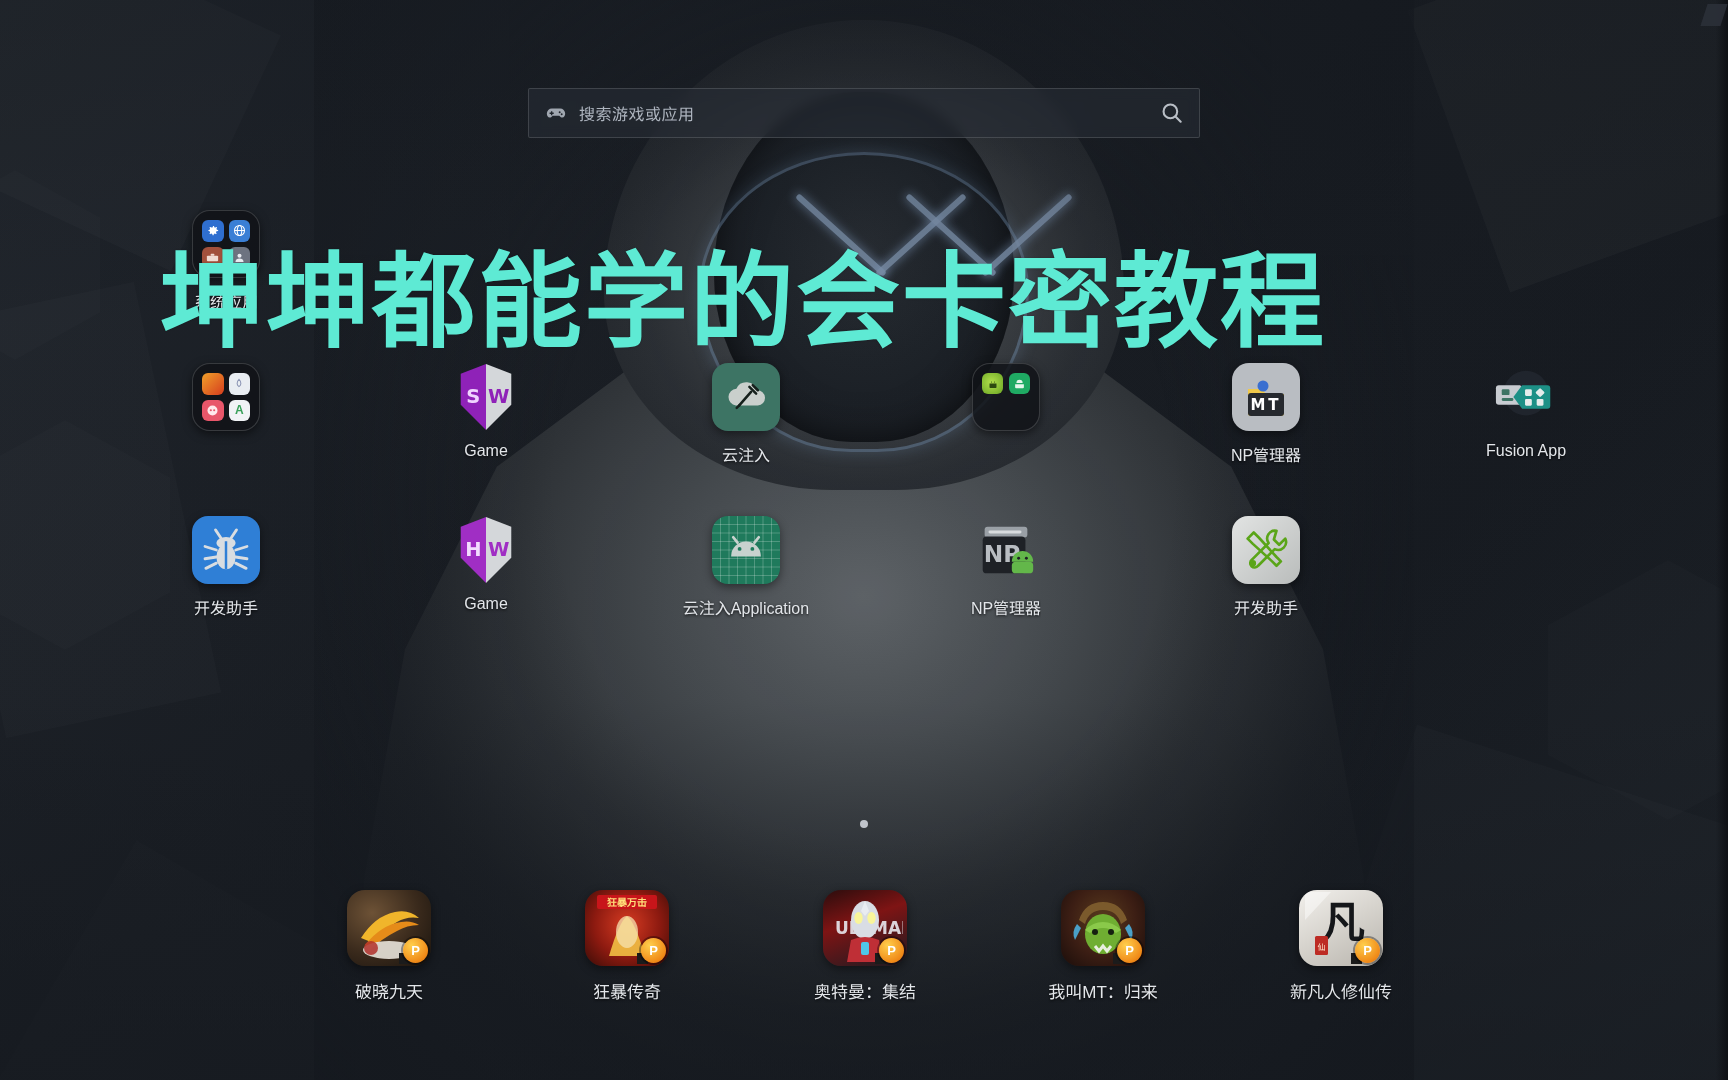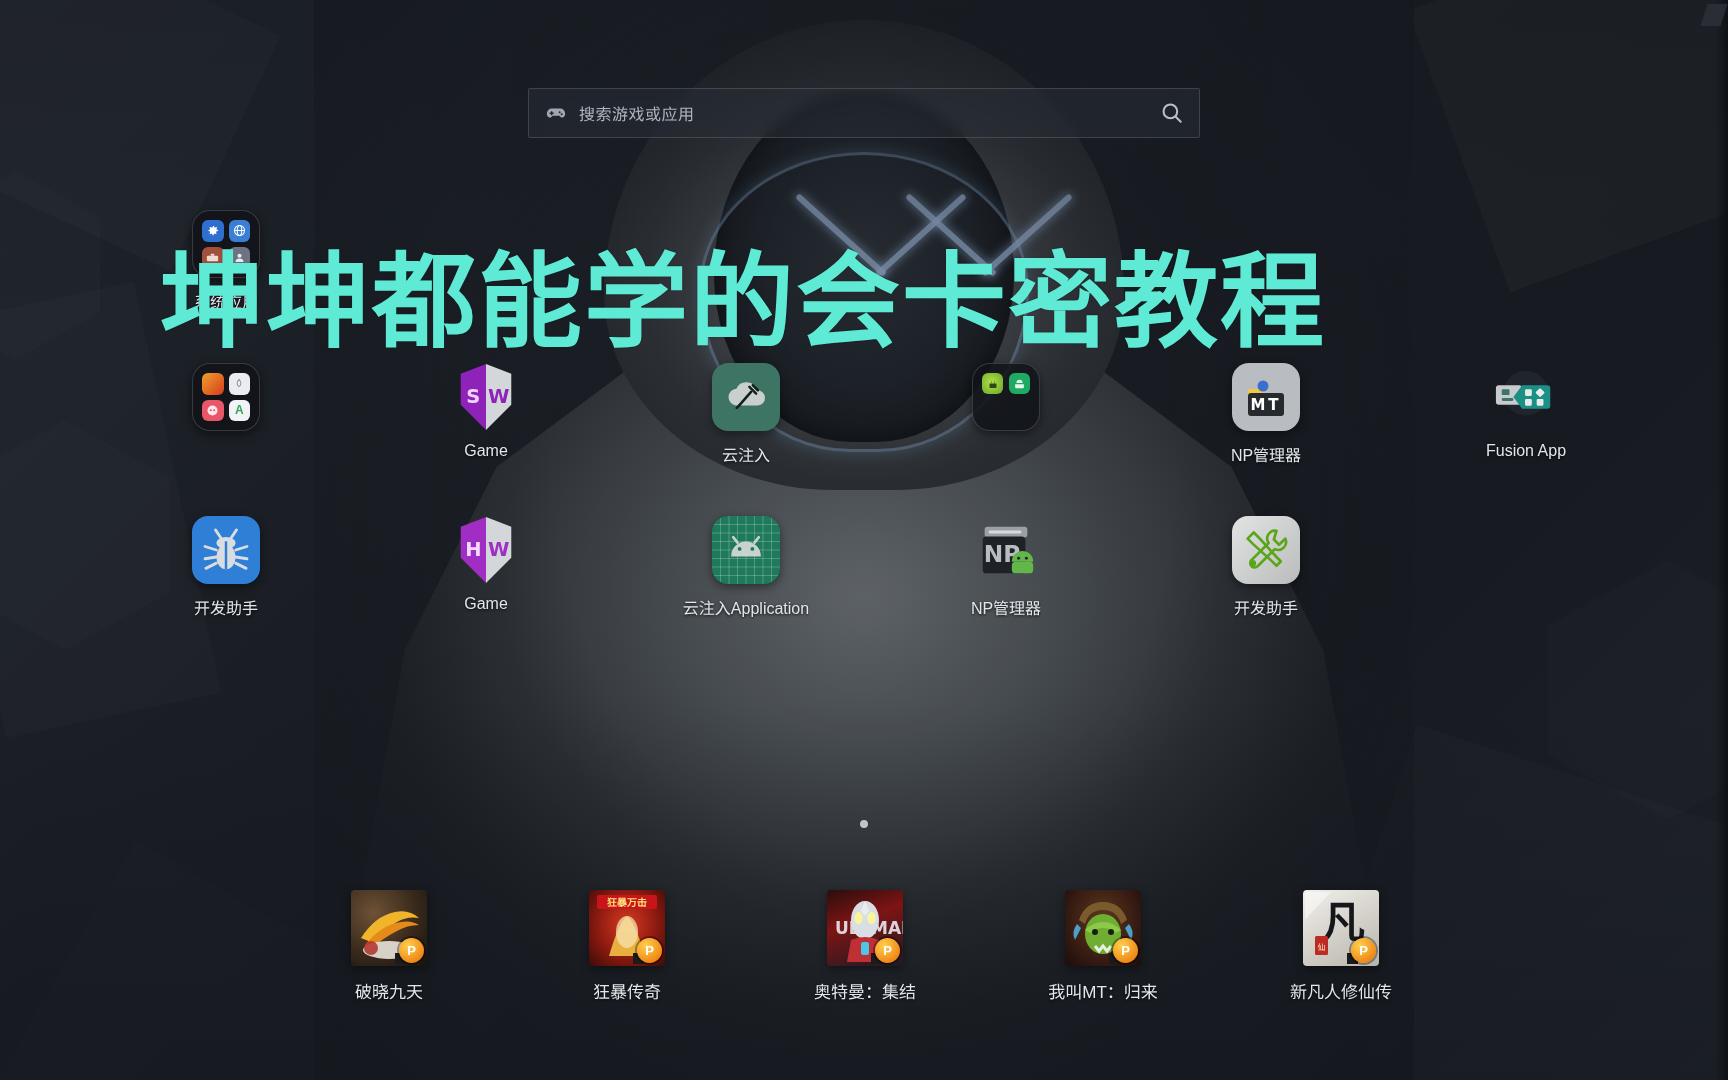--- a/index.html
+++ b/index.html
@@ -199,22 +199,22 @@
 
   
   #dock {
     position: absolute;
     left: 270px; top: 890px;
     width: 1190px;
     display: grid;
     grid-template-columns: repeat(5, 1fr);
   }
   #dock .cell .icon-box {
-    width: 76px; height: 76px;
-    border-radius: 4px;
+    width: 84px; height: 76px;
+    border-radius: 18px;
   }
   #dock .cell .label { font-size: 17px; margin-top: 12px; }
   .badge-p {
     position: absolute;
     right: 3px; bottom: 3px;
     width: 25px; height: 25px;
     border-radius: 50%;
     background: radial-gradient(circle at 35% 30%, #ffcf4d, #f08a18 70%, #d0690a);
     display: flex; align-items: center; justify-content: center;
     box-shadow: 0 0 0 2px rgba(0,0,0,.35);

